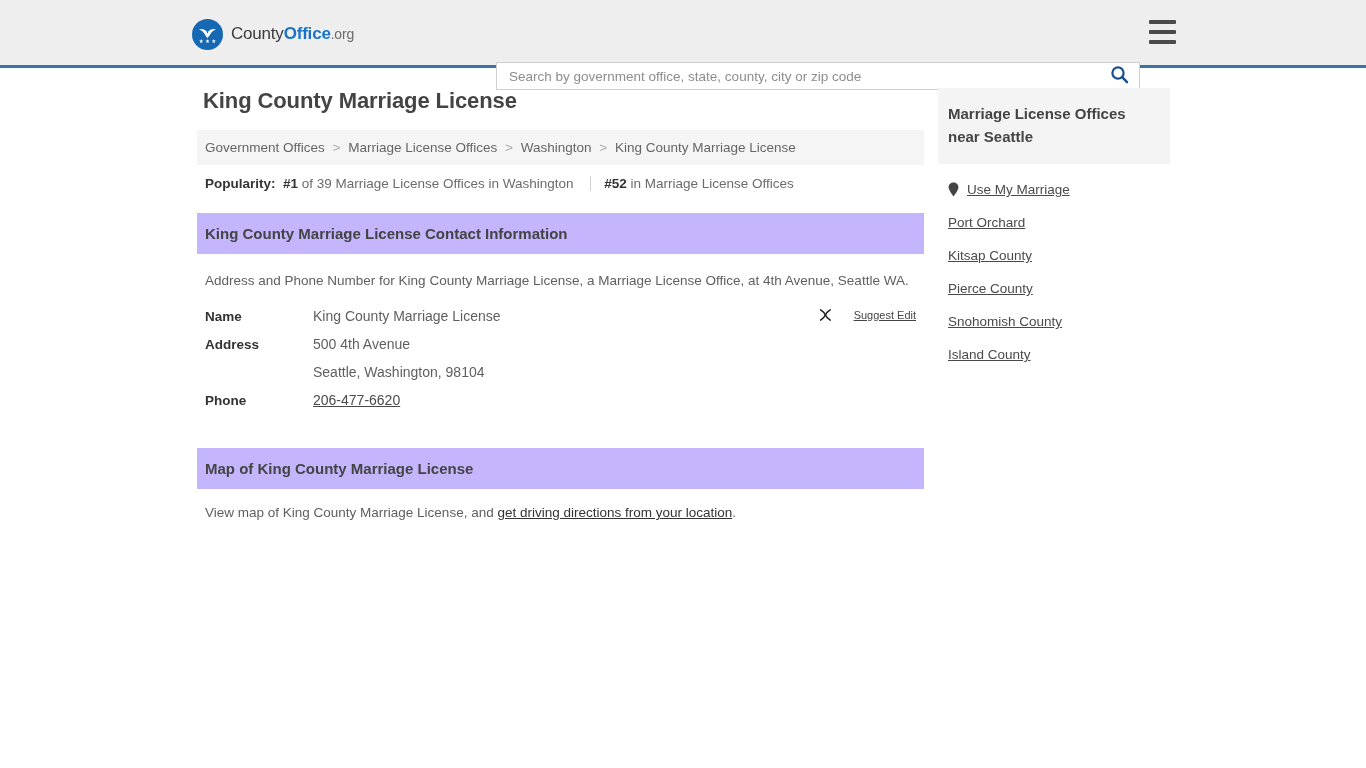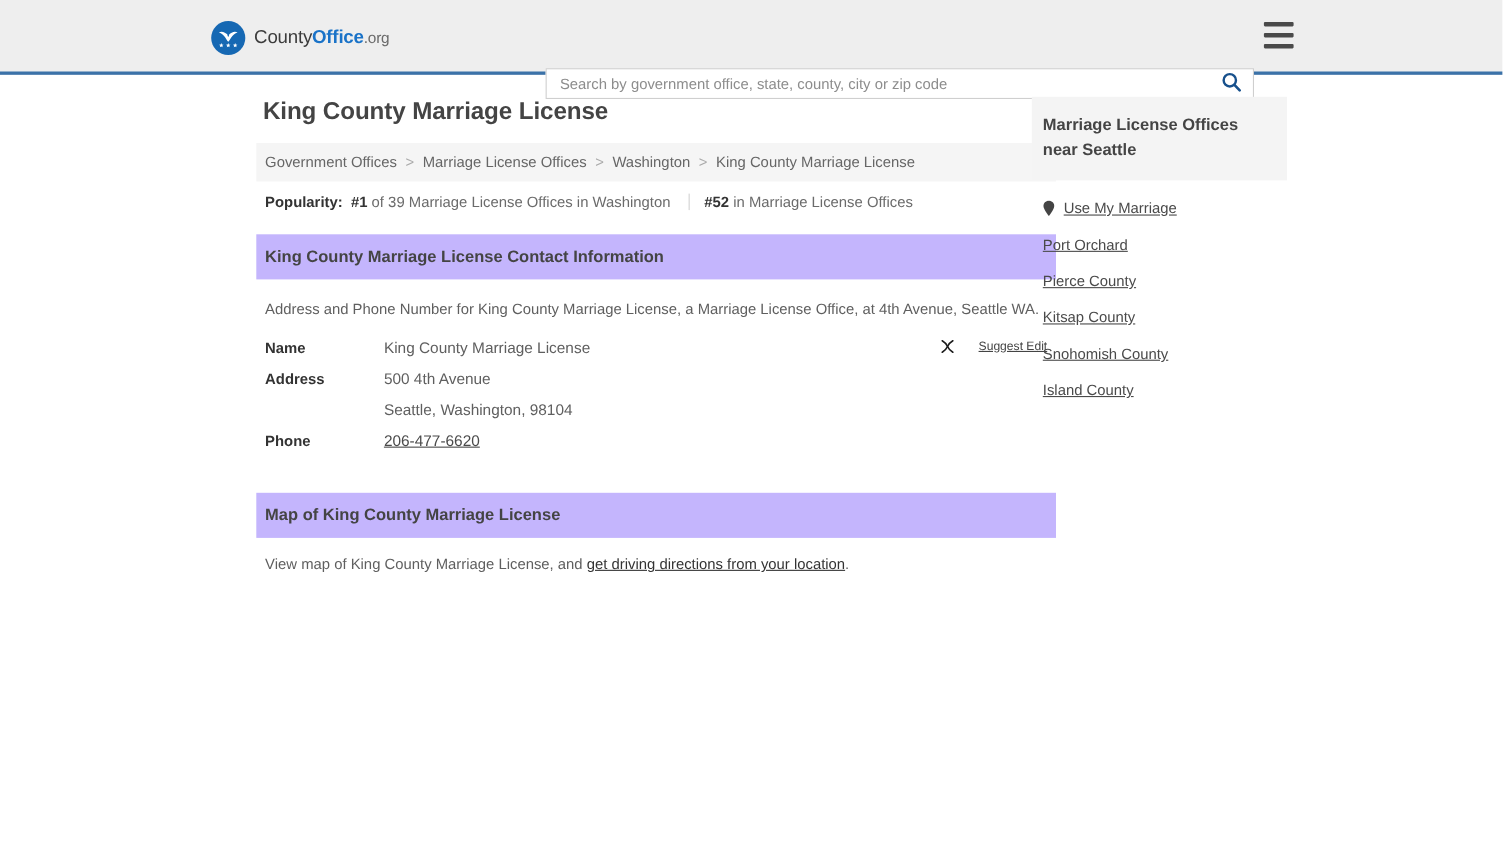--- a/index.html
+++ b/index.html
@@ -93,21 +93,20 @@
 
   
   .page {
     position: relative;
     width: 1366px;
   }
   .content-col {
     position: absolute;
     left: 197px; top: 20px;
     width: 727px;
-    margin-left: 36px;
   }
   .side-col {
     position: absolute;
     left: 938px; top: 20px;
     width: 232px;
   }
 
   h1.page-title {
     margin: 0 0 16px 0;
     padding: 0 0 0 6px;
@@ -364,26 +363,26 @@
             <path d="M5.5 0.6 C2.6 0.6 0.6 2.7 0.6 5.3 C0.6 8.6 5.5 14.4 5.5 14.4 C5.5 14.4 10.4 8.6 10.4 5.3 C10.4 2.7 8.4 0.6 5.5 0.6 Z" fill="#444444"></path>
           </svg>
         </span>
         <a href="#">Use My Marriage</a>
       </div>
 
       <div class="side-item">
         <a href="#">Port Orchard</a>
       </div>
       <div class="side-item">
+        <a href="#">Kitsap County</a>
+      </div>
+      <div class="side-item">
         <a href="#">Pierce County</a>
       </div>
       <div class="side-item">
-        <a href="#">Kitsap County</a>
-      </div>
-      <div class="side-item">
         <a href="#">Snohomish County</a>
       </div>
       <div class="side-item">
         <a href="#">Island County</a>
       </div>
 
     </div>
   </div>
 
 </div>

